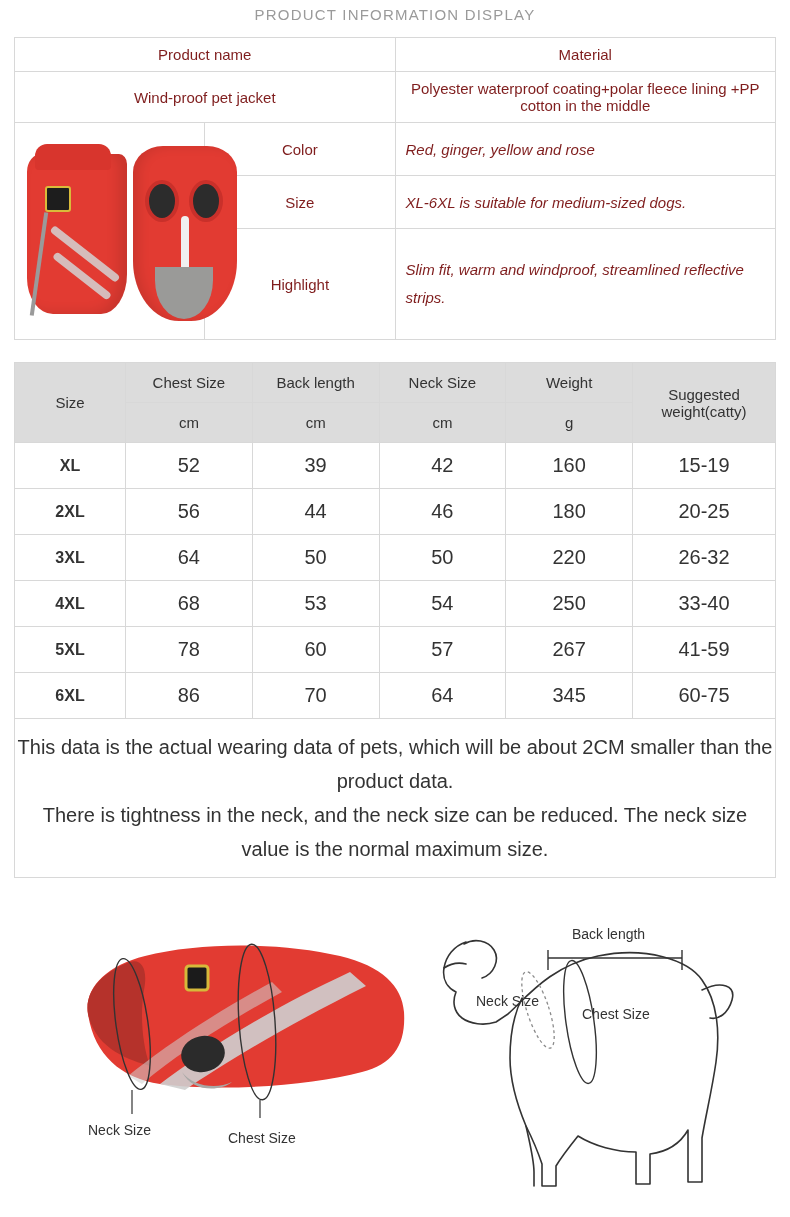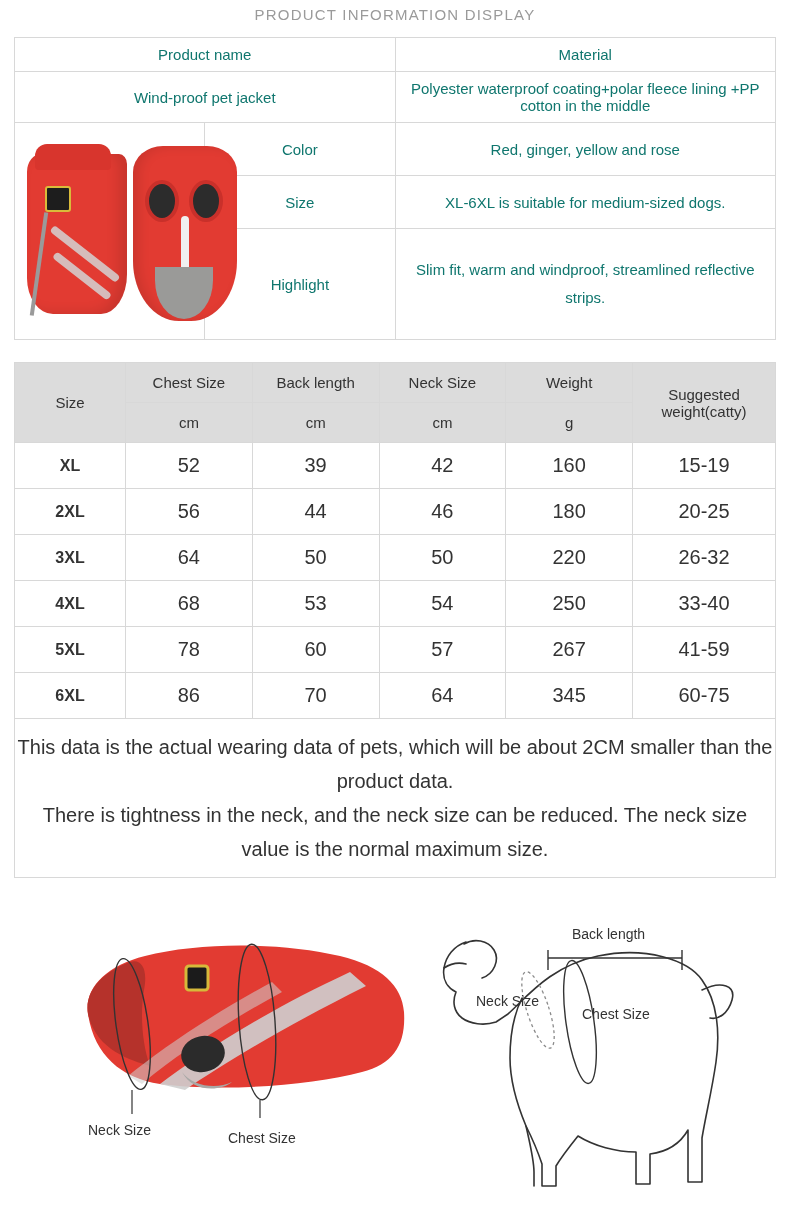--- a/index.html
+++ b/index.html
@@ -27,26 +27,26 @@
   
   .info-table {
     margin: 0 14px;
     border-collapse: collapse;
     width: 762px;
     table-layout: fixed;
   }
   .info-table td {
     border: 1px solid #d8d8d8;
     font-size: 15px;
-    color: #0f766e;
+    color: #7f1d1d;
     padding: 8px 10px;
     vertical-align: middle;
   }
   .info-center { text-align: center; }
-  .info-left { text-align: center; padding-left: 14px; }
+  .info-left { text-align: left; padding-left: 14px; font-style: italic; }
   .cell-head { font-size: 16px; }
 
   
   .img-cell {
     padding: 0;
     vertical-align: middle;
     text-align: center;
     height: 200px;
     background: #ffffff;
   }

